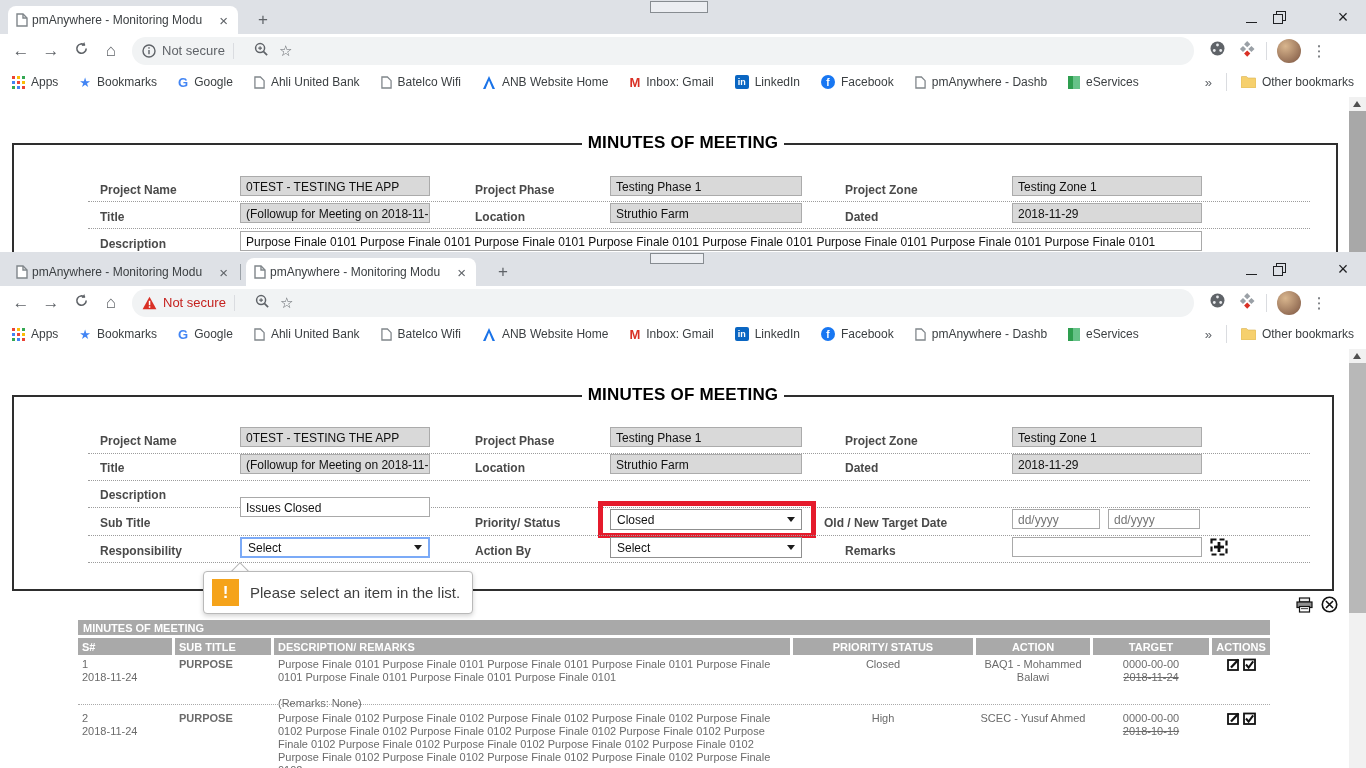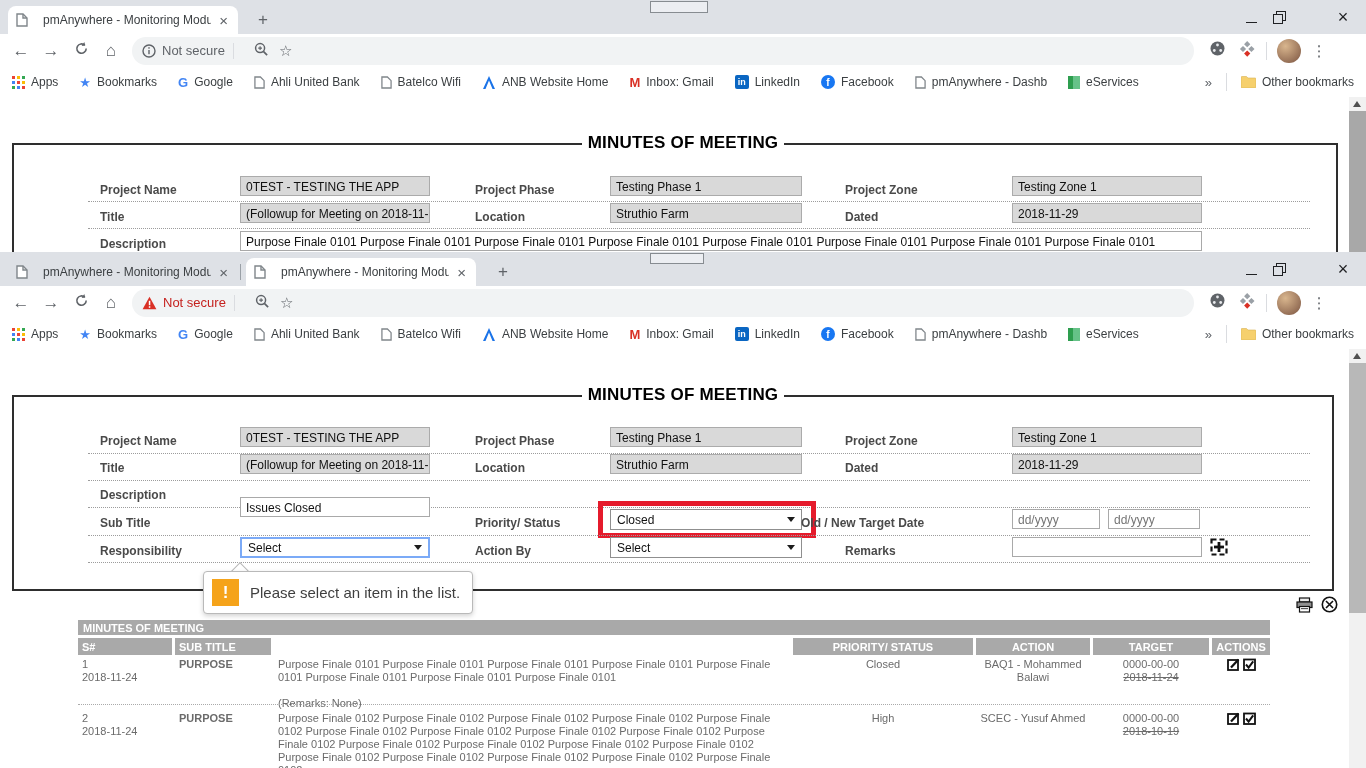--- a/index.html
+++ b/index.html
@@ -8,21 +8,21 @@
   .window{position:absolute;left:0;width:1366px;overflow:hidden;background:#fff}
   #win1{top:0;height:252px}
   #win2{top:252px;height:516px}
 
   
   .tabbar{position:absolute;top:0;left:0;right:0;height:34px;background:#dee1e6}
   .tab{position:absolute;top:6px;height:28px;border-radius:8px 8px 0 0;display:flex;align-items:center;
        padding:0 8px;font-size:12px;color:#3c4043;box-sizing:border-box}
   .tab.active{background:#fff}
   .tab.inactive{background:transparent}
-  .tab .ttl{flex:1;white-space:nowrap;overflow:hidden;margin:0 6px 0 15px}
+  .tab .ttl{flex:1;white-space:nowrap;overflow:hidden;margin:0 6px 0 4px}
   .tab .tclose{font-size:15px;color:#5f6368;line-height:15px;padding:0 2px;cursor:default}
   .tab-div{position:absolute;top:12px;width:1px;height:16px;background:#9aa0a6}
   .newtab{position:absolute;top:9px;width:22px;height:22px;font-size:17px;color:#5f6368;text-align:center;line-height:21px}
   .snap-handle{position:absolute;left:650px;top:1px;width:58px;height:12px;background:#eceef2;border:1px solid #878c91;box-sizing:border-box}
   .winctl{position:absolute;top:0;right:0;height:34px;display:flex;align-items:center}
   .winctl span{width:46px;text-align:center;color:#202124;font-size:15px}
   .ctl-min{display:inline-block;width:11px;border-bottom:1.5px solid #202124;height:9px}
   .ctl-restore{position:relative;display:inline-block;width:10px;height:10px}
   .ctl-restore i{position:absolute;border:1.2px solid #202124;width:8px;height:8px;display:block}
   .ctl-restore i:first-child{left:2px;top:-2px}
@@ -433,21 +433,21 @@
     <div class="dotline" style="top:158px"></div>
 
     <span class="flabel" style="left:100px;top:167px">Sub Title</span>
     <div class="fin" style="left:240px;top:148px;width:190px">Issues Closed</div>
     <span class="flabel" style="left:475px;top:167px">Priority/ Status</span>
     <div class="redbox" style="left:598px;top:152px;width:218px;height:37px"></div>
     <div class="dd" style="left:610px;top:160px;width:192px">
       <span>Closed</span>
         <span class="caret"></span>
     </div>
-    <span class="flabel" style="left:801px;top:167px">Old / New Target Date</span>
+    <span class="flabel" style="left:824px;top:167px">Old / New Target Date</span>
     <div class="fin ph" style="left:1012px;top:160px;width:88px">dd/yyyy</div>
     <div class="fin ph" style="left:1108px;top:160px;width:92px">dd/yyyy</div>
     <div class="dotline" style="top:186px"></div>
 
     <span class="flabel" style="left:100px;top:195px">Responsibility</span>
     <div class="dd focus" style="left:240px;top:188px;width:190px">
       <span>Select</span>
         <span class="caret"></span>
     </div>
     <span class="flabel" style="left:475px;top:195px">Action By</span>
@@ -480,20 +480,21 @@
       <span><svg width="17" height="17" viewBox="0 0 17 17">
             <circle cx="8.5" cy="8.5" r="7.2" fill="none" stroke="#111" stroke-width="1.6"></circle>
             <path d="M5 5 L12 12 M12 5 L5 12" stroke="#111" stroke-width="1.6"></path>
           </svg></span>
     </div>
 
     <div class="tband" style="left:78px;top:271px;width:1192px;height:15px">MINUTES OF MEETING</div>
 
     <div class="thcell" style="left:78px;top:289px;width:94px">S#</div>
     <div class="thcell" style="left:175px;top:289px;width:96px">SUB TITLE</div>
+    <div class="thcell" style="left:274px;top:289px;width:516px">DESCRIPTION/ REMARKS</div>
     <div class="thcell c" style="left:793px;top:289px;width:180px">PRIORITY/ STATUS</div>
     <div class="thcell c" style="left:976px;top:289px;width:114px">ACTION</div>
     <div class="thcell c" style="left:1093px;top:289px;width:116px">TARGET</div>
     <div class="thcell c" style="left:1212px;top:289px;width:58px">ACTIONS</div>
 
     <div class="tcell" style="left:82px;top:309px;width:90px">
       <div>1</div>
       <div>2018-11-24</div>
     </div>
     <div class="tcell" style="left:179px;top:309px;width:92px;font-weight:bold">PURPOSE</div>

